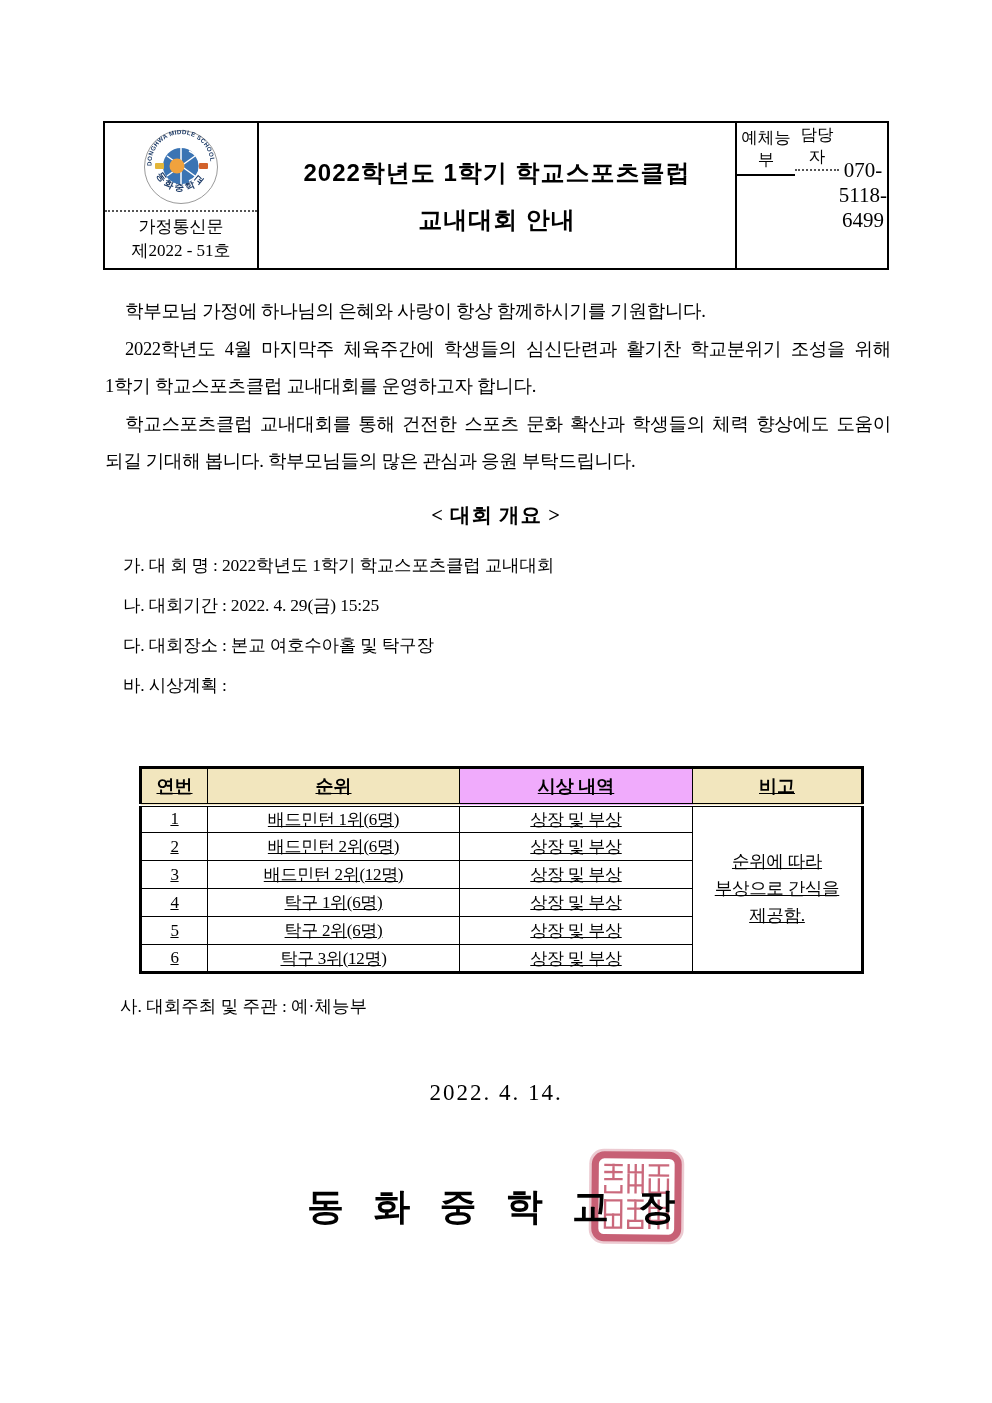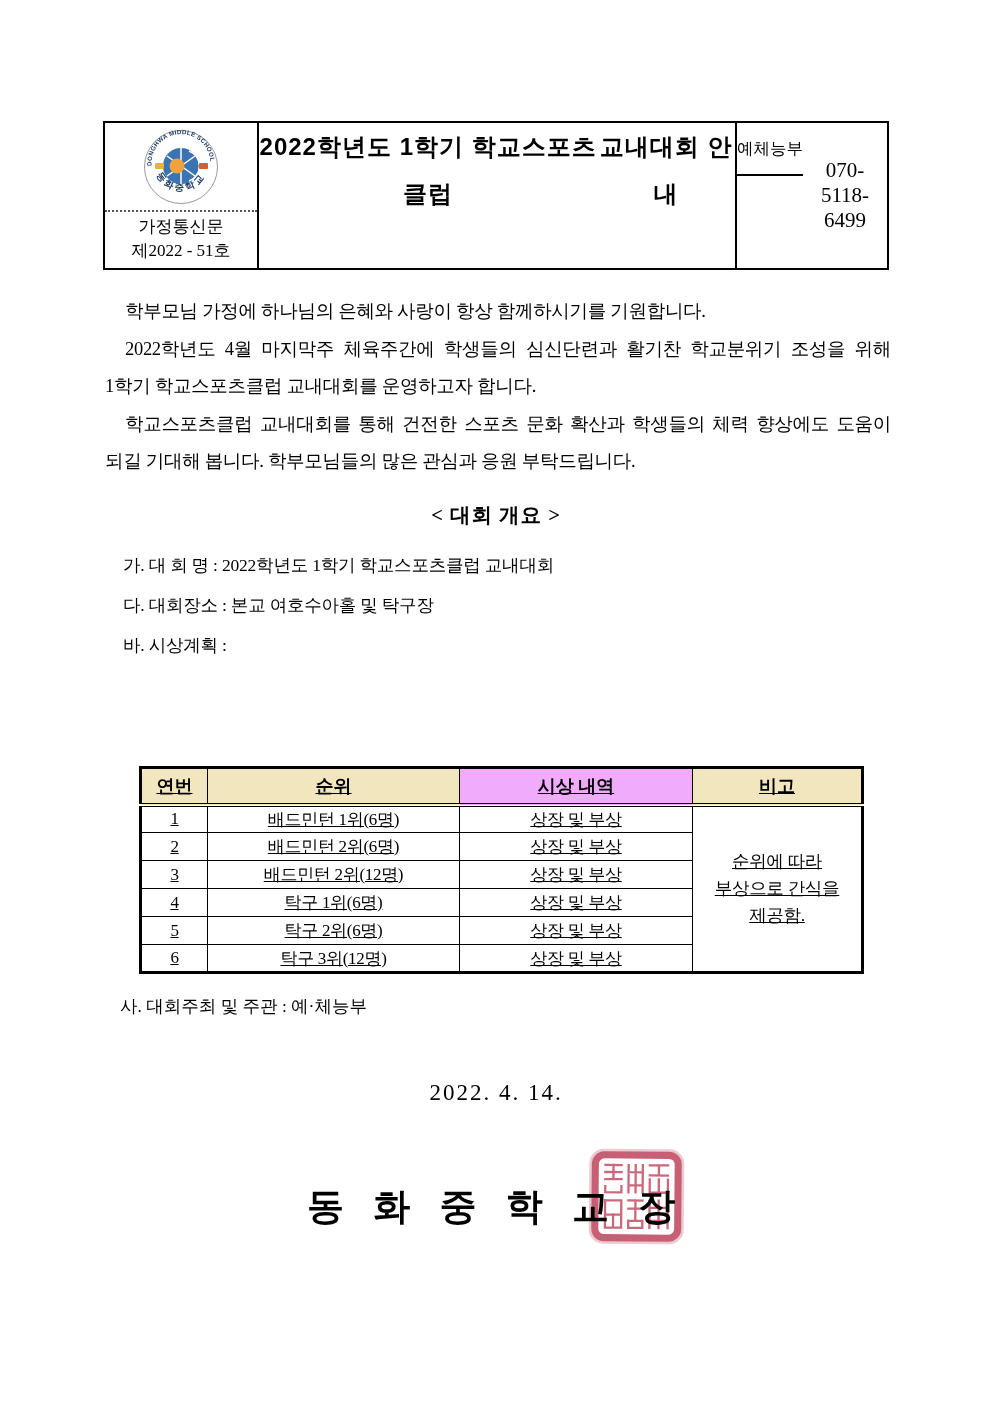--- a/index.html
+++ b/index.html
@@ -17,21 +17,21 @@
   
   .hdr {
     position:absolute; left:103px; top:121px;
     width:786px; height:149px;
     border:2px solid #000;
     display:flex;
   }
   .hdr-left { width:154px; border-right:2px solid #000; display:flex; flex-direction:column; }
   .hdr-logo { height:89px; display:flex; align-items:center; justify-content:center; border-bottom:2px dotted #555; }
   .hdr-left-text { flex:1; text-align:center; font-size:17px; line-height:24px; padding-top:3px; }
-  .hdr-center { flex:1; display:flex; flex-direction:row; justify-content:center; text-align:center;
+  .hdr-center { flex:1; display:flex; flex-direction:column; justify-content:center; text-align:center;
     font-family:"Liberation Sans","DejaVu Sans",sans-serif; font-weight:bold; font-size:24px; line-height:47px; letter-spacing:1px; }
   .hdr-right { width:152px; border-left:2px solid #000; display:flex; flex-direction:row; text-align:center; font-size:16.5px; }
   .hr-cell { display:flex; align-items:center; justify-content:center; }
   .hr-cell.c1 { height:53px; border-bottom:2px solid #000; }
   .hr-cell.c2 { height:48px; border-bottom:2px dotted #555; }
   .hr-cell.c3 { flex:1; font-size:21px; }
 
   
   .body-text {
     position:absolute; left:105px; top:293px; width:786px;
@@ -112,34 +112,36 @@
       </div>
     </div>
 
     <div class="hdr-center">
       <div>2022학년도 1학기 학교스포츠클럽</div>
       <div>교내대회 안내</div>
     </div>
 
     <div class="hdr-right">
       <div class="hr-cell c1">예체능부</div>
+      <div class="hr-cell c2">담당자</div>
       <div class="hr-cell c3">070-5118-6499</div>
     </div>
   </div>
 
   <div class="body-text">
     <p>학부모님 가정에 하나님의 은혜와 사랑이 항상 함께하시기를 기원합니다.</p>
     <p>2022학년도 4월 마지막주 체육주간에 학생들의 심신단련과 활기찬 학교분위기 조성을 위해 1학기 학교스포츠클럽 교내대회를 운영하고자 합니다.</p>
     <p>학교스포츠클럽 교내대회를 통해 건전한 스포츠 문화 확산과 학생들의 체력 향상에도 도움이 되길 기대해 봅니다. 학부모님들의 많은 관심과 응원 부탁드립니다.</p>
   </div>
 
   <div class="section-title">&lt;  대회 개요  &gt;</div>
 
   <div class="overview-list">
     <div class="ov-item">가. 대 회 명 : 2022학년도 1학기 학교스포츠클럽 교내대회</div>
+    <div class="ov-item">나. 대회기간 : 2022. 4. 29(금) 15:25</div>
     <div class="ov-item">다. 대회장소 : 본교 여호수아홀 및 탁구장</div>
     <div class="ov-item">바. 시상계획 :</div>
   </div>
 
   <div class="award">
     <table>
       <colgroup>
         <col class="col-no">
           <col class="col-rank">
           <col class="col-award">

